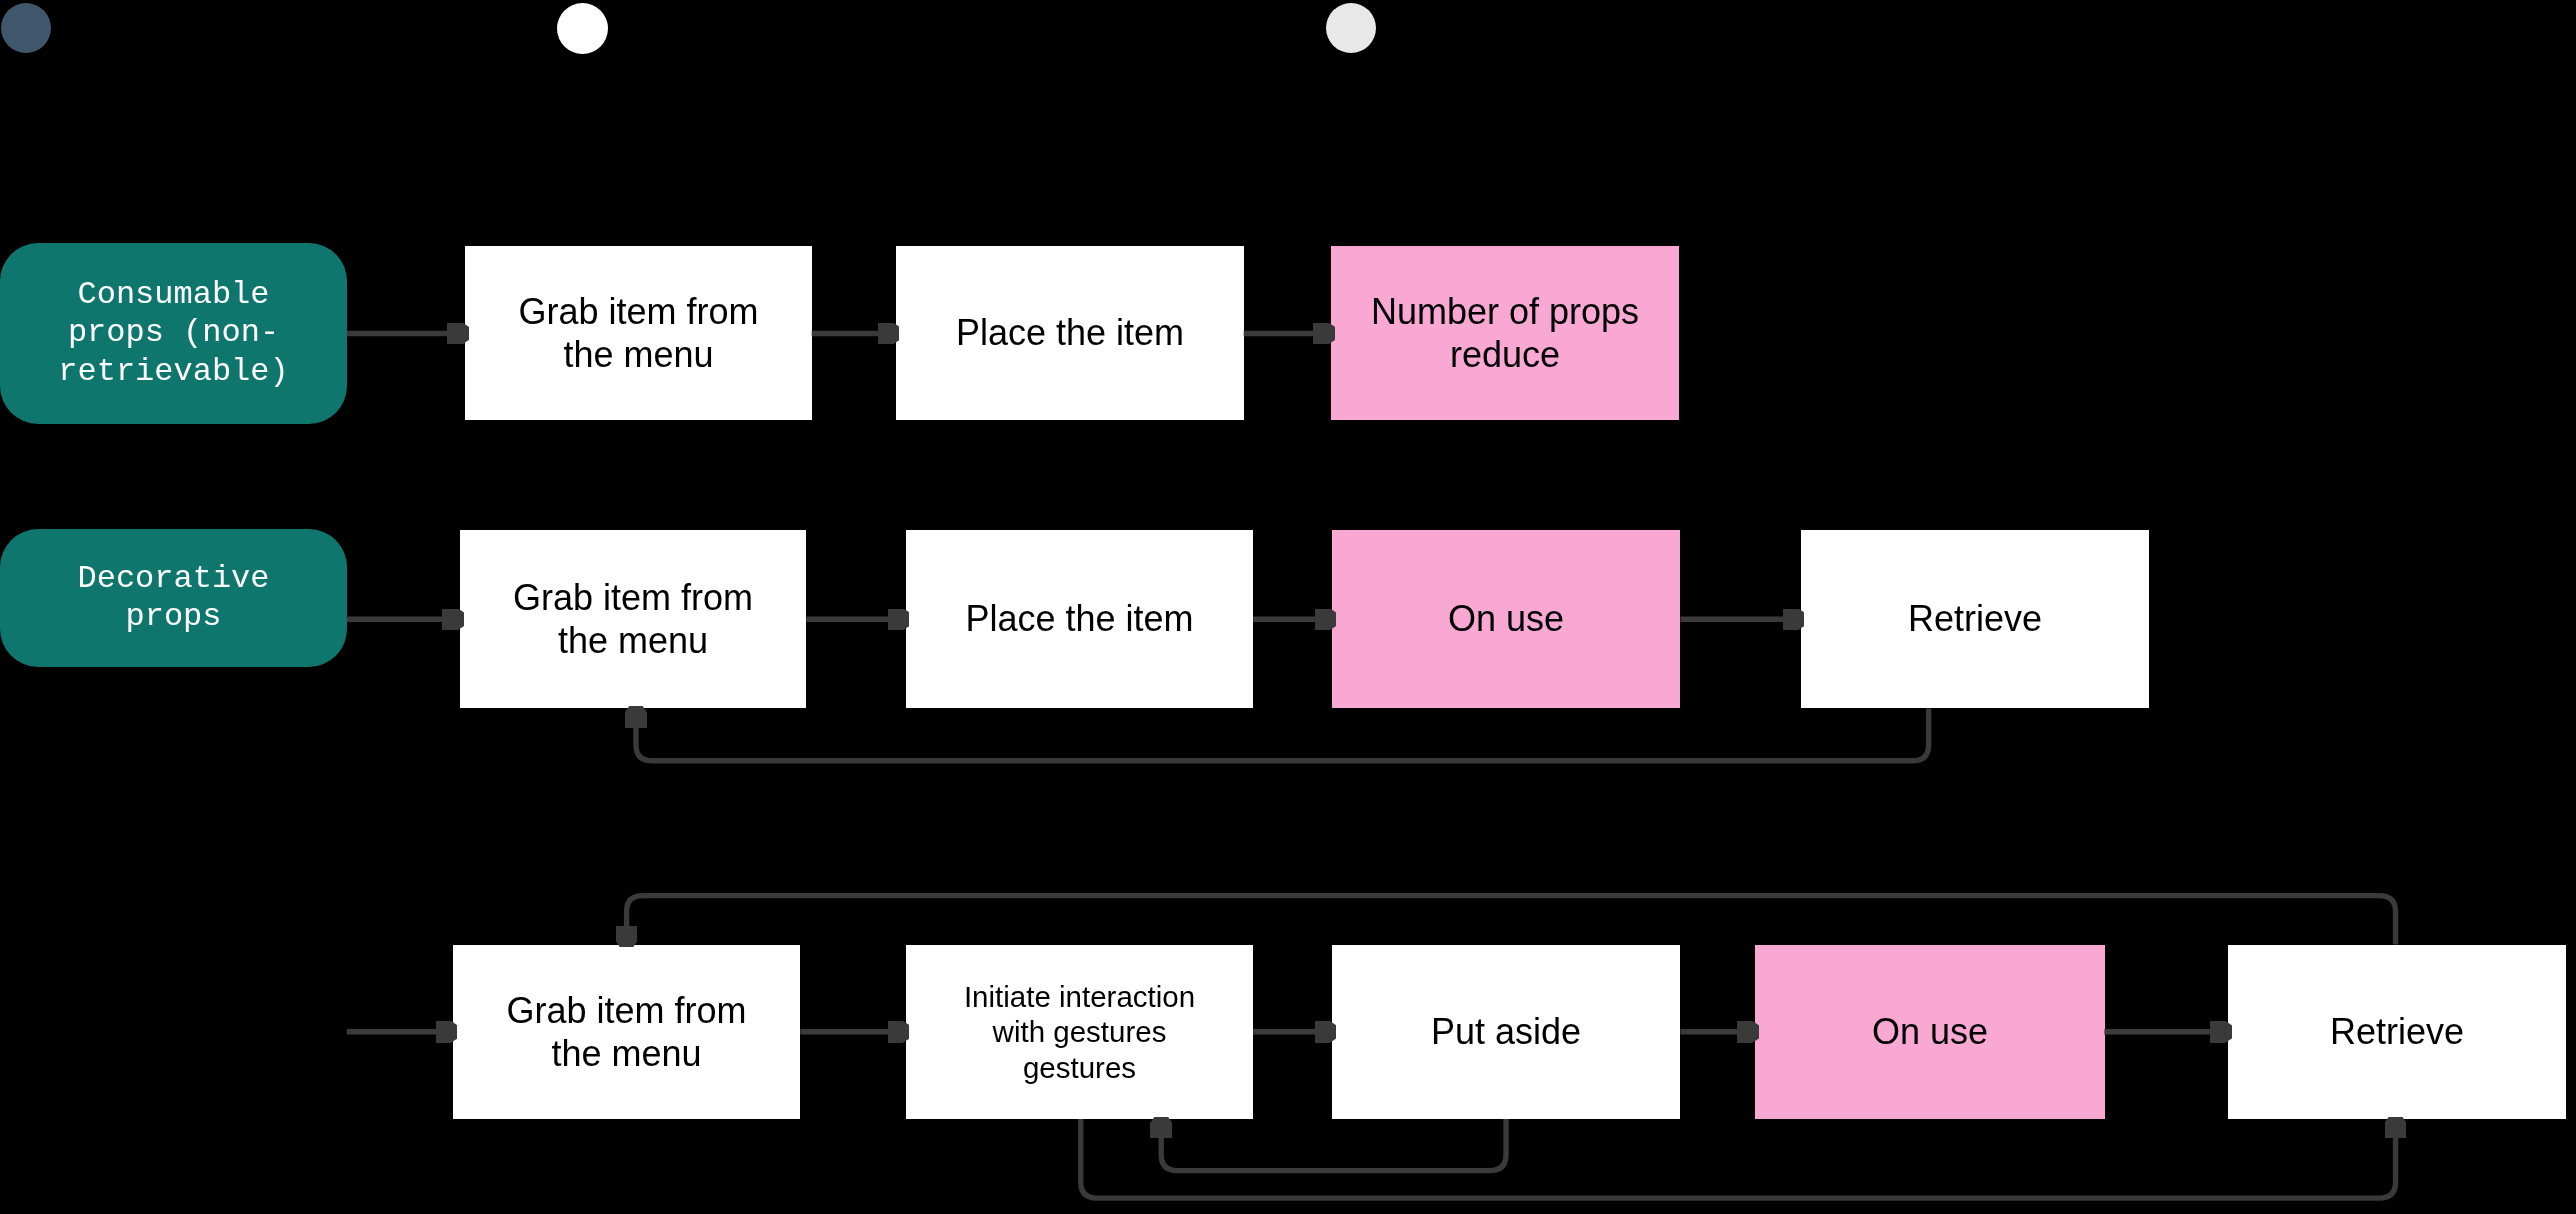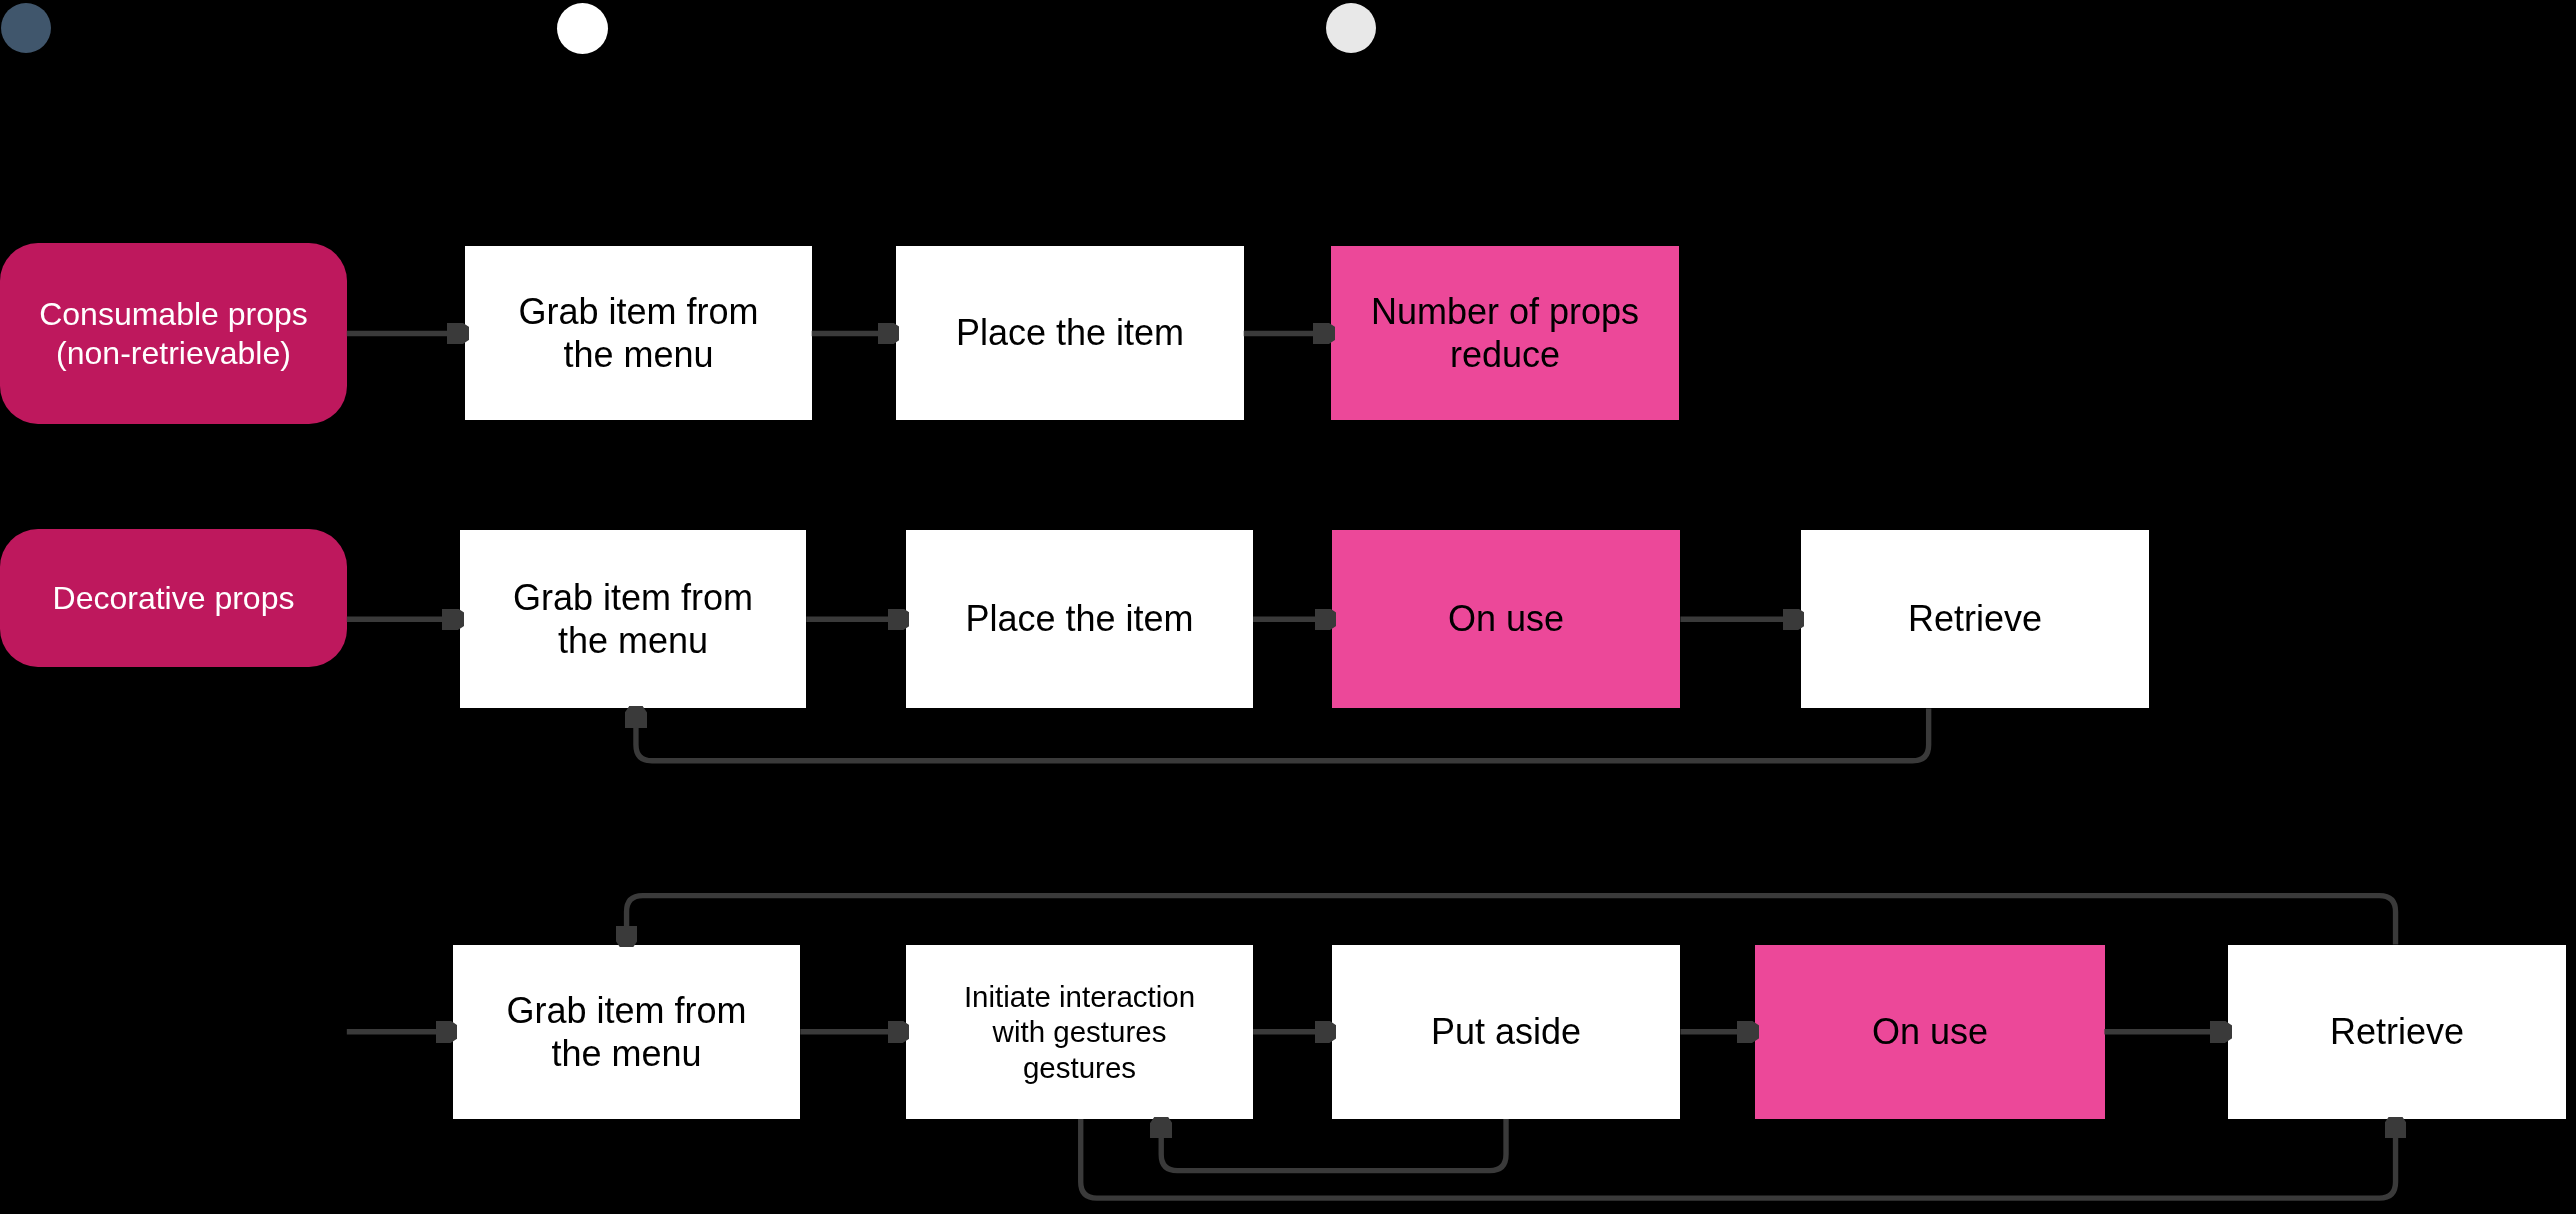--- a/index.html
+++ b/index.html
@@ -1,26 +1,26 @@
 <!DOCTYPE html>
 <html style="font-size:10.7px"><head>
 <meta charset="utf-8">
 <style>
   html,body{margin:0;padding:0;background:#000;}
   .stage{position:relative;width:2576px;height:1215px;background:#000000;overflow:hidden;
          font-family:"Liberation Sans","DejaVu Sans",sans-serif;}
   .dot{position:absolute;border-radius:50%;}
   .legend-label{position:absolute;font-size:28px;color:#000000;white-space:nowrap;}
-  .cat{position:absolute;background:#be185d;border-radius:38px;color:#FFFFFF;
+  .cat{position:absolute;background:#0f766e;border-radius:38px;color:#FFFFFF;
        display:flex;align-items:center;justify-content:center;text-align:center;
-       font-size:32px;line-height:1.2;padding:0 27px;box-sizing:border-box;}
+       font-size:32px;line-height:1.2;padding:0 27px;box-sizing:border-box;font-family:Liberation Mono, monospace;}
   .step{position:absolute;background:#FFFFFF;color:#000000;
         display:flex;align-items:center;justify-content:center;text-align:center;
         font-size:36px;line-height:1.2;padding:0 30px;box-sizing:border-box;}
-  .step.state{background:#ec4899;}
+  .step.state{background:#f9a8d4;}
   .step.small{font-size:29.5px;}
   svg.connectors{position:absolute;left:0;top:0;width:2576px;height:1215px;pointer-events:none;}
   svg.connectors path{stroke:#3A3A3A;stroke-width:8;fill:none;}
 </style>
 </head>
 <body>
 
 <div class="stage">
 
   <div class="dot" style="left:1.3px;top:3.4px;width:50px;height:50px;background:#40566C;"></div>

